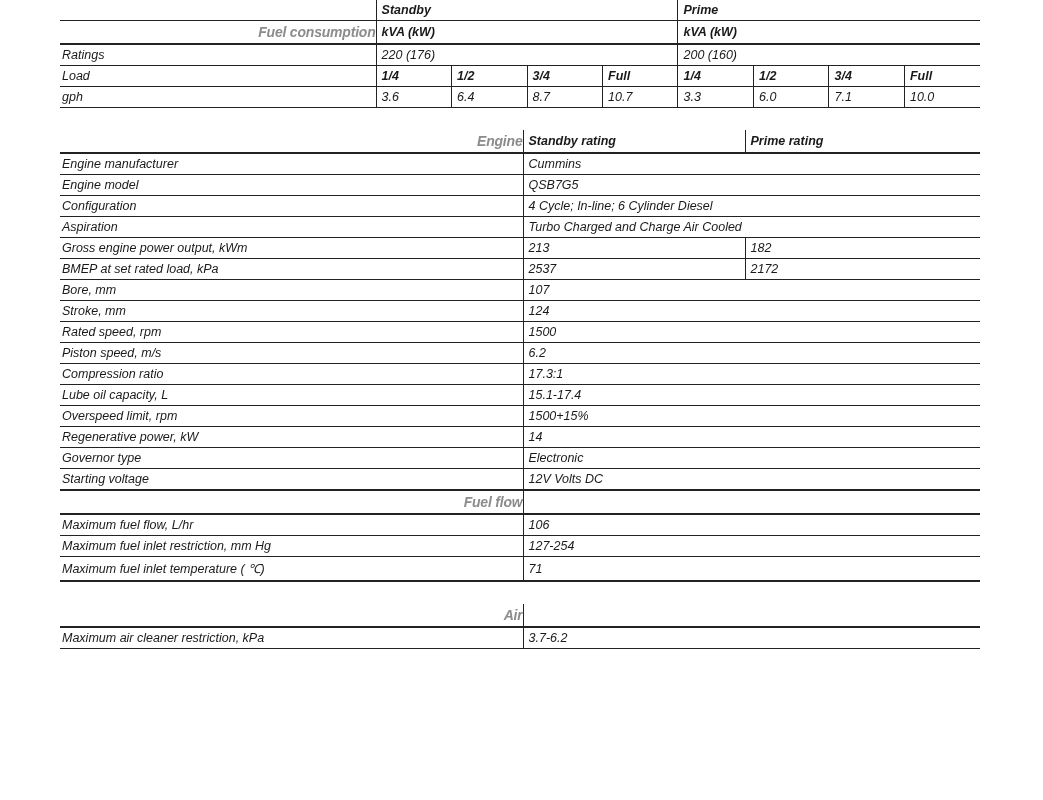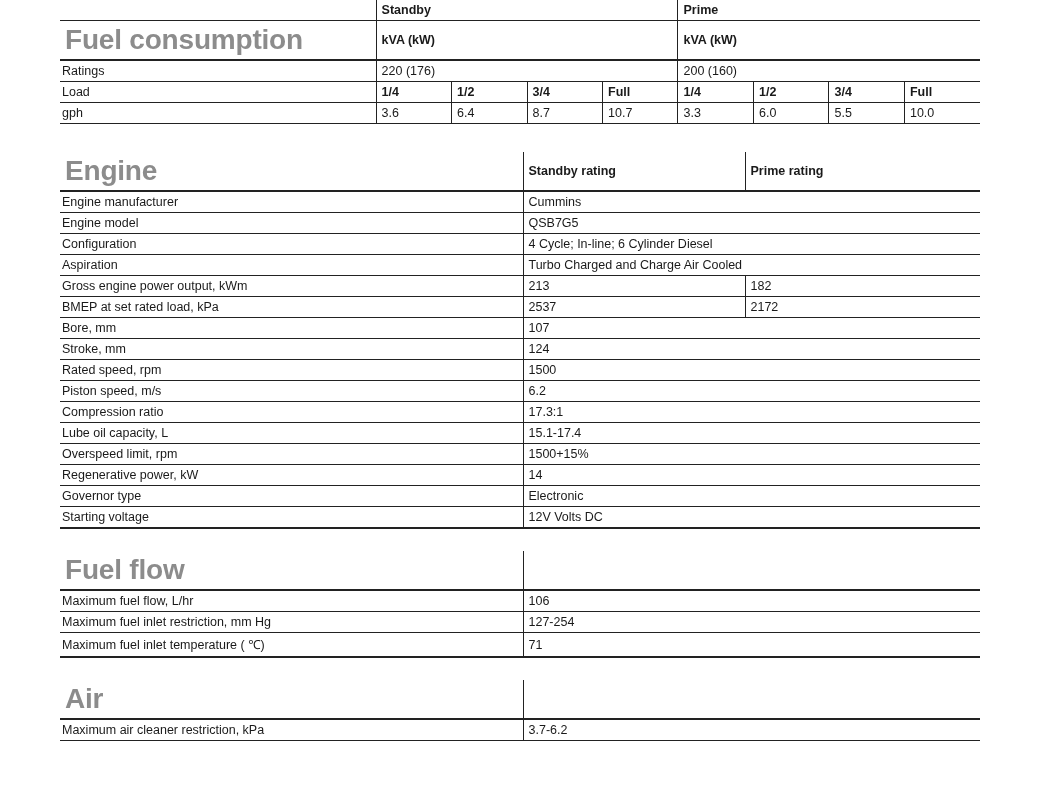--- a/index.html
+++ b/index.html
@@ -13,20 +13,21 @@
     font-family: "Liberation Sans", sans-serif;
     color: #1a1a1a;
     overflow: hidden;
   }
 
   .sheet {
     position: relative;
     width: 1043px;
     height: 800px;
     box-sizing: border-box;
+    font-style: italic;
   }
 
   
   .spec-table {
     border-collapse: collapse;
     table-layout: fixed;
     margin-left: 60px;
     width: 920px;
     font-size: 12.5px;
   }
@@ -43,26 +44,27 @@
   }
 
   
   .rule-thin { border-bottom: 1px solid #222; }
   .rule-thick { border-bottom: 2.5px solid #222; }
   .vline { border-left: 1.5px solid #222; }
 
   
   .sec-title {
     color: #8c8c8c;
-    font-size: 28px;
+    font-size: 14px;
     font-weight: bold;
     letter-spacing: -0.2px;
     padding-left: 2px;
     padding-top: 6px;
     padding-bottom: 2px;
+    text-align: right;
   }
   .colhead {
     font-weight: bold;
     font-size: 12.5px;
   }
   .bold { font-weight: bold; margin-top: 12px; }
 
   sup { font-size: 8px; vertical-align: super; line-height: 0; }
 
   
@@ -125,28 +127,28 @@
       </tr>
 
       <tr>
         <td class="lbl rule-thin">gph</td>
         <td class="rule-thin vline">3.6</td>
         <td class="rule-thin vline">6.4</td>
         <td class="rule-thin vline">8.7</td>
         <td class="rule-thin vline">10.7</td>
         <td class="rule-thin vline">3.3</td>
         <td class="rule-thin vline">6.0</td>
-        <td class="rule-thin vline">5.5</td>
+        <td class="rule-thin vline">7.1</td>
         <td class="rule-thin vline">10.0</td>
       </tr>
 
     </tbody>
   </table>
 
-  <table class="spec-table" style="margin-top:28px">
+  <table class="spec-table" style="margin-top:22px">
     <colgroup>
         <col class="e-label">
         <col class="e-sb">
         <col class="e-pr">
       </colgroup>
     <tbody id="engine-body">
       <tr>
         <td class="sec-title rule-thick">Engine</td>
         <td class="colhead rule-thick vline">Standby rating</td>
         <td class="colhead rule-thick vline">Prime rating</td>
@@ -213,21 +215,21 @@
           <td class="lbl rule-thin">Governor type</td>
           <td class="rule-thin vline" colspan="2">Electronic</td>
         </tr>
         <tr>
           <td class="lbl rule-thick">Starting voltage</td>
           <td class="rule-thick vline" colspan="2">12V Volts DC</td>
         </tr>
       </tbody>
   </table>
 
-  <table class="spec-table" style="margin-top:22px">
+  <table class="spec-table" style="">
     <colgroup>
         <col class="e-label">
         <col class="e-sb">
         <col class="e-pr">
       </colgroup>
     <tbody id="fuelflow-body">
       <tr>
         <td class="sec-title rule-thick">Fuel flow</td>
         <td class="colhead rule-thick vline"></td>
         <td class="colhead rule-thick"></td>

